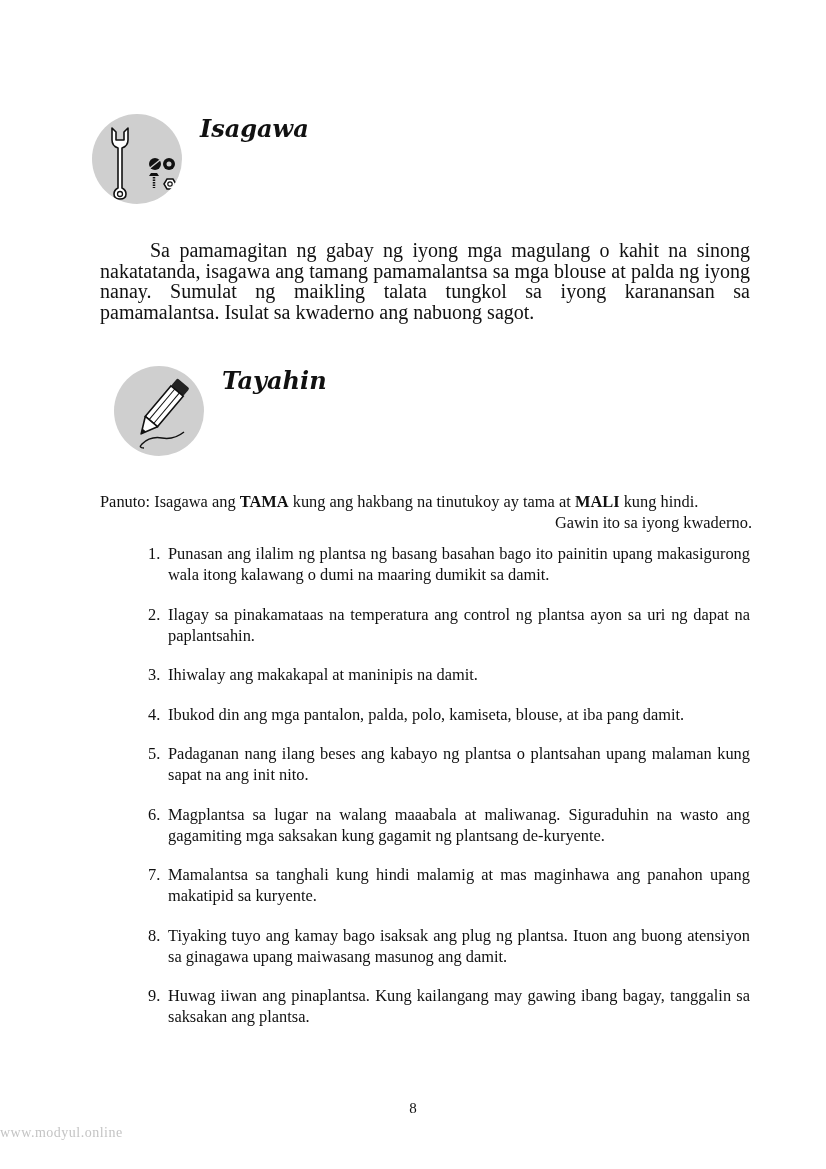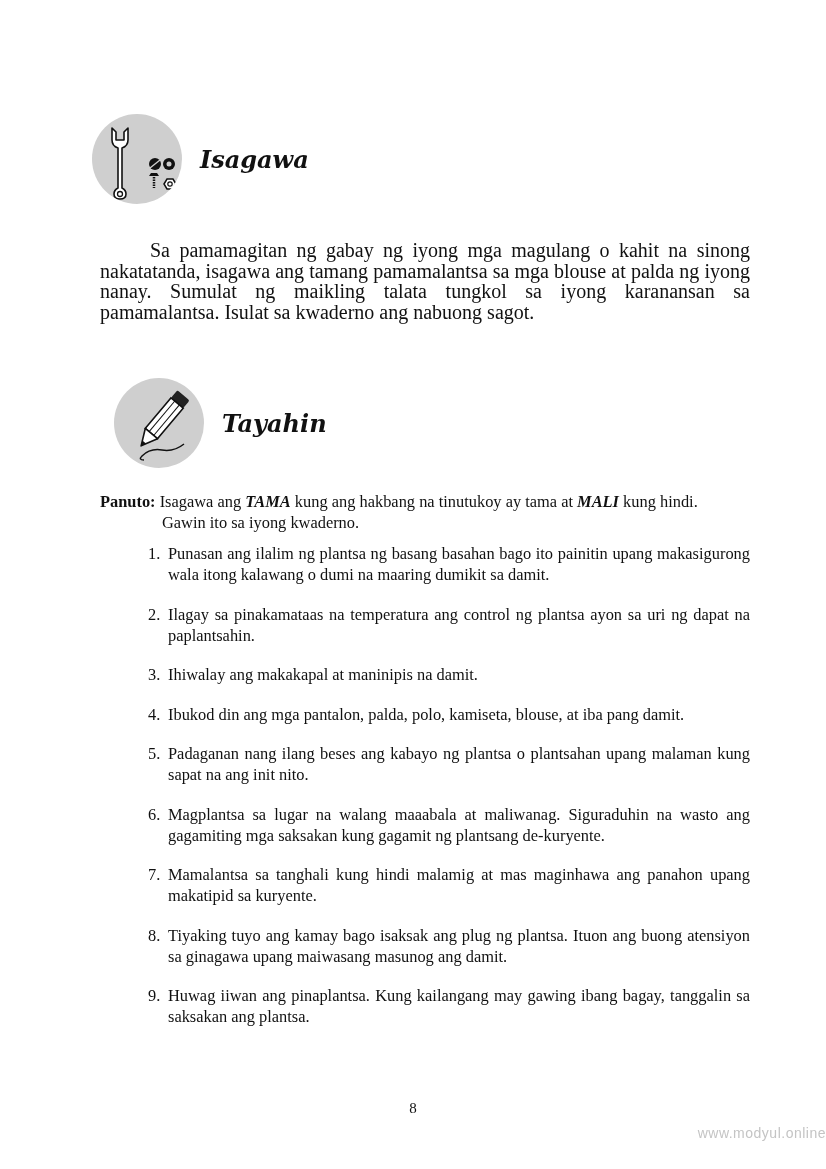--- a/index.html
+++ b/index.html
@@ -11,21 +11,20 @@
       width: 826px;
       height: 1169px;
       position: relative;
       overflow: hidden;
       font-family: "DejaVu Serif", "Liberation Serif", serif;
       color: #111;
     }
     .section-header {
       position: absolute;
       display: flex;
-      align-items: center;
     }
     .icon-circle {
       width: 90px;
       height: 90px;
       border-radius: 50%;
       background: #cfcfcf;
       position: relative;
       overflow: hidden;
     }
     .icon-circle svg {
@@ -35,21 +34,21 @@
     }
     .section-title {
       font-family: "DejaVu Serif", "Liberation Serif", serif;
       font-weight: bold;
       font-style: italic;
       font-size: 24px;
       margin-left: 18px;
       color: #111;
     }
     #isagawa-header { left: 92px; top: 114px; }
-    #tayahin-header { left: 114px; top: 378px; }
+    #tayahin-header { left: 114px; top: 366px; }
 
     .paragraph {
       position: absolute;
       left: 100px;
       width: 650px;
       top: 240px;
       font-family: "Liberation Serif", "DejaVu Serif", serif;
       font-size: 20px;
       line-height: 20.7px;
       text-align: justify;
@@ -58,23 +57,23 @@
 
     .panuto {
       position: absolute;
       left: 100px;
       top: 491px;
       width: 652px;
       font-family: "Liberation Serif", "DejaVu Serif", serif;
       font-size: 16.4px;
       line-height: 21px;
     }
-    .panuto .label { font-weight: bold; }
-    .panuto b { font-weight: bold; font-style: italic; }
-    .panuto .line2 { padding-left: 62px; display: block; }
+    .panuto .label { font-weight: normal; }
+    .panuto b { font-weight: bold; }
+    .panuto .line2 { padding-left: 62px; display: block; text-align: right; }
 
     .items {
       position: absolute;
       left: 148px;
       top: 543px;
       width: 602px;
       margin: 0;
       padding: 0;
       list-style: none;
       font-family: "Liberation Serif", "DejaVu Serif", serif;
@@ -100,22 +99,22 @@
       top: 1100px;
       text-align: center;
       font-family: "Liberation Serif", "DejaVu Serif", serif;
       font-size: 15px;
     }
     .watermark {
       position: absolute;
       left: 0;
       width: 826px;
       top: 1125px;
-      text-align: right;
-      font-family: Liberation Sans, sans-serif;
+      text-align: left;
+      font-family: Liberation Serif, serif;
       font-size: 14px;
       color: #c4c4c4;
       letter-spacing: 0.5px;
     }
   </style>
 </head>
 <body>
 
 <div class="section-header" id="isagawa-header">
   <div class="icon-circle">

